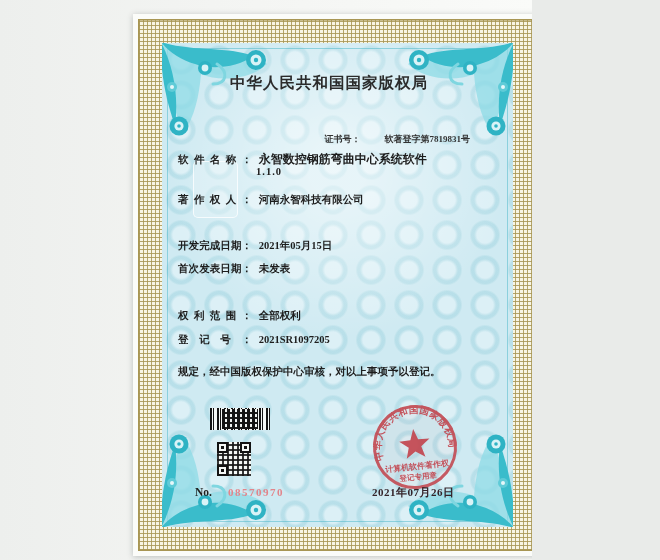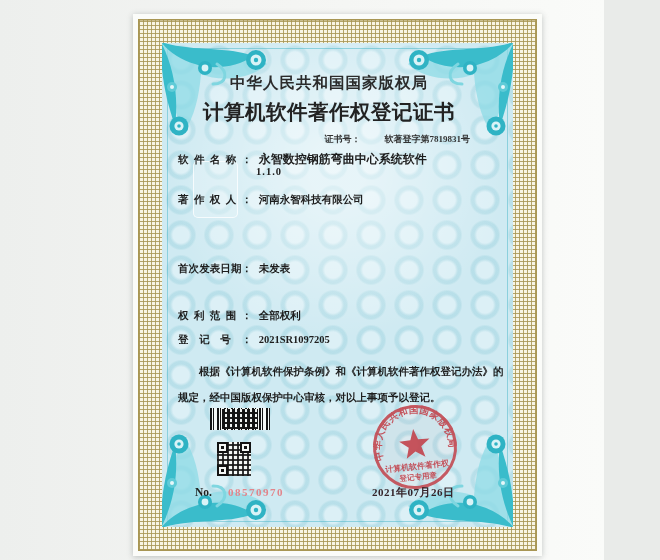--- a/index.html
+++ b/index.html
@@ -1,17 +1,17 @@
 <!DOCTYPE html>
 <html><head>
 <meta charset="utf-8">
 <style>
   * { box-sizing: border-box; margin: 0; padding: 0; }
   body { margin:0; background:#e9ebe9; font-family:"Liberation Serif","DejaVu Serif",serif; }
-  .page { position:relative; width:604px; height:560px; overflow:hidden;
+  .page { position:relative; width:532px; height:560px; overflow:hidden;
           background:linear-gradient(90deg,#edefed 0%,#f3f4f2 40%,#fafbf9 100%); }
 
   
   .paper { position:absolute; left:133px; top:14px; width:409px; height:542px;
            background:#fbfcf9; box-shadow:0 1px 6px rgba(50,60,60,.28); }
 
   
   .gold-band { position:absolute; inset:5px; border:1px solid #a89654; background-color:#f8f5e4;
     background-image:
       repeating-linear-gradient(0deg, rgba(168,150,84,.85) 0 1px, rgba(168,150,84,0) 1px 4px),
@@ -161,51 +161,53 @@
           <path d="M58 24 C 70 32, 68 44, 54 44" stroke="#7fd6e0" stroke-width="3" fill="none" stroke-linecap="round"></path>
         </g>
       </svg>
     </div>
 
     <div class="content">
 
       <div class="emboss"></div>
 
       <div class="title1">中华人民共和国国家版权局</div>
-      <div class="title2">计算机软件著作权登记证书</div>
 
       <div class="certno">
         <span>证书号：</span><span class="v">软著登字第7819831号</span>
       </div>
 
       <div class="frow" style="top:137px">
         <span class="flabel">软件名称：</span>
         <span class="fvalue big">永智数控钢筋弯曲中心系统软件</span>
       </div>
       <div class="version">1.1.0</div>
 
       <div class="frow" style="top:179px">
         <span class="flabel">著作权人：</span>
         <span class="fvalue">河南永智科技有限公司</span>
       </div>
+      <div class="frow" style="top:225px">
+        <span class="flabel">开发完成日期：</span>
+        <span class="fvalue">2021年05月15日</span>
+      </div>
       <div class="frow" style="top:248px">
         <span class="flabel">首次发表日期：</span>
         <span class="fvalue">未发表</span>
       </div>
       <div class="frow" style="top:295px">
         <span class="flabel">权利范围：</span>
         <span class="fvalue">全部权利</span>
       </div>
       <div class="frow" style="top:319px">
         <span class="flabel">登记号：</span>
         <span class="fvalue">2021SR1097205</span>
       </div>
 
       <div class="statement">
-        <div class="l1">根据《计算机软件保护条例》和《计算机软件著作权登记办法》的</div>
         <div>规定，经中国版权保护中心审核，对以上事项予以登记。</div>
       </div>
 
       <div class="barcode">
         <div class="barcode-2d"></div>
       </div>
 
       <div class="qr">
         <div class="qrf tl">
             <div class="c"></div>

